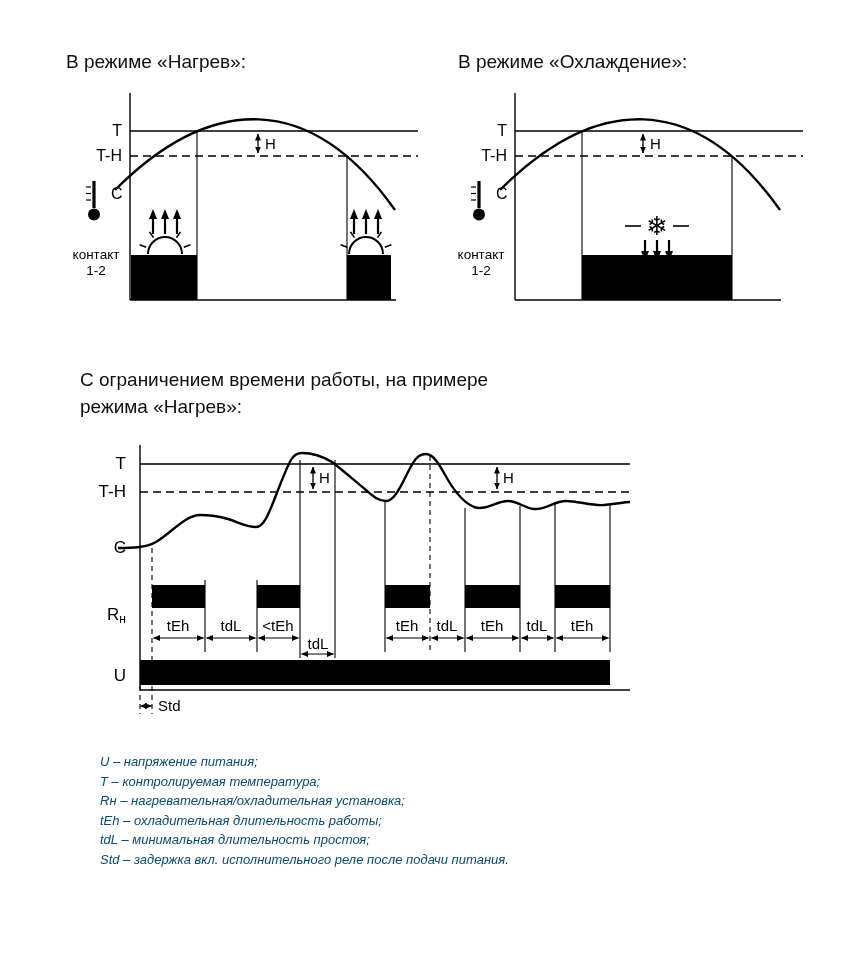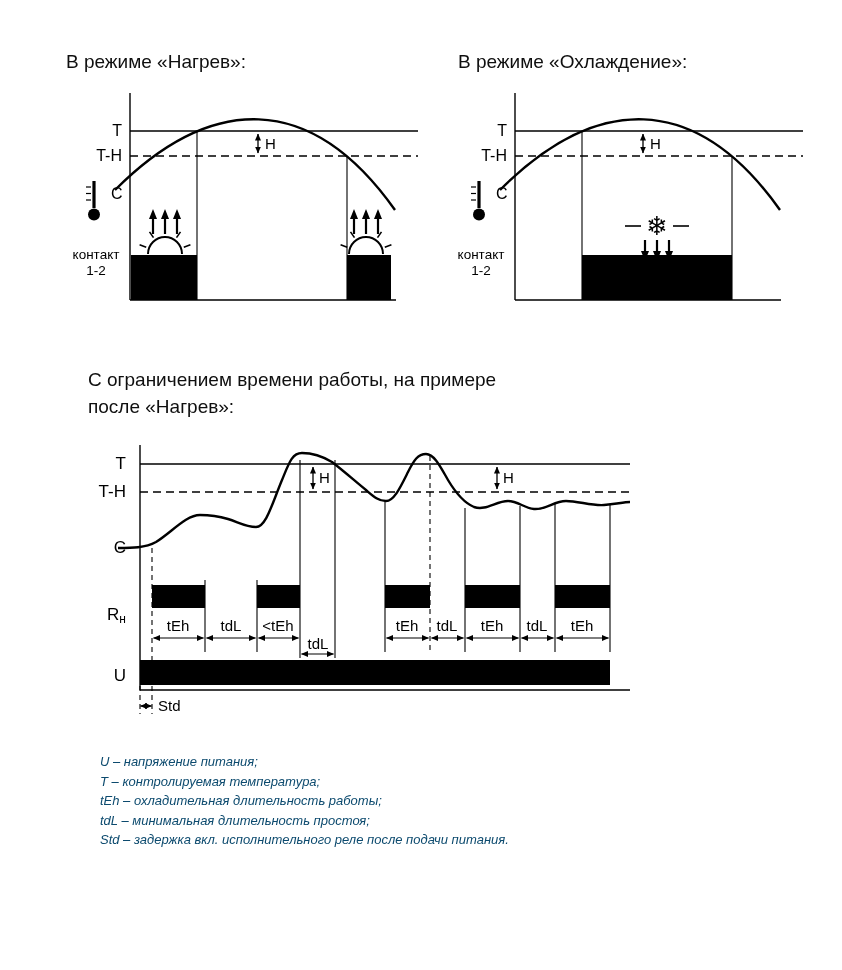--- a/index.html
+++ b/index.html
@@ -12,23 +12,23 @@
   svg { position:absolute; }
   svg text { font-family:"Liberation Sans",sans-serif; fill:#000; }
 </style>
 </head>
 <body>
 
 <div class="canvas">
 
   <div class="h" style="left:66px;top:48px">В режиме «Нагрев»:</div>
   <div class="h" style="left:458px;top:48px">В режиме «Охлаждение»:</div>
-  <div class="h" style="left:88px;top:366px">
+  <div class="h" style="left:80px;top:366px">
     <span style="display:block">С ограничением времени работы, на примере</span>
-    <span style="display:block">после «Нагрев»:</span>
+    <span style="display:block">режима «Нагрев»:</span>
   </div>
 
   <svg style="left:60px;top:85px" width="362" height="237" viewBox="0 0 362 237">
     <defs>
       <marker id="m1e" markerWidth="9" markerHeight="8" refX="6.5" refY="3" orient="auto" markerUnits="userSpaceOnUse">
           <path d="M0,0L7,3L0,6Z" fill="#000"></path>
         </marker>
       <marker id="m1s" markerWidth="9" markerHeight="8" refX="0.5" refY="3" orient="auto" markerUnits="userSpaceOnUse">
           <path d="M7,0L0,3L7,6Z" fill="#000"></path>
         </marker>
@@ -246,18 +246,19 @@
       <text x="66" y="261" text-anchor="end">U</text>
       <text x="259" y="63" font-size="15">H</text>
       <text x="443" y="63" font-size="15">H</text>
       <text x="98" y="291" font-size="15">Std</text>
     </g>
   </svg>
 
   <div class="legend">
     <div class="legend-item">U – напряжение питания;</div>
     <div class="legend-item">T – контролируемая температура;</div>
+    <div class="legend-item">Rн – нагревательная/охладительная установка;</div>
     <div class="legend-item">tEh – охладительная длительность работы;</div>
     <div class="legend-item">tdL – минимальная длительность простоя;</div>
     <div class="legend-item">Std – задержка вкл. исполнительного реле после подачи питания.</div>
   </div>
 
 </div>
 
 </body></html>

